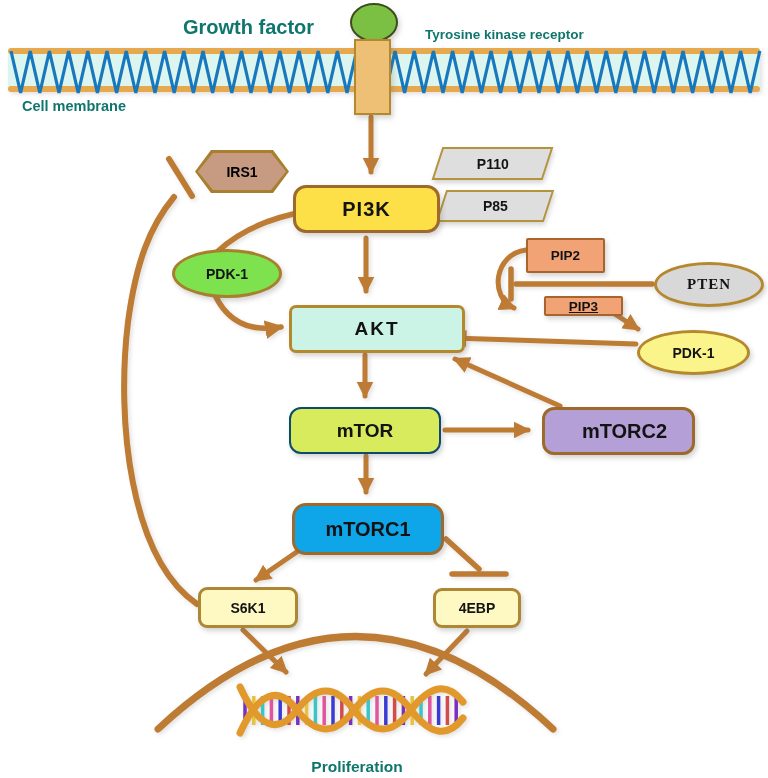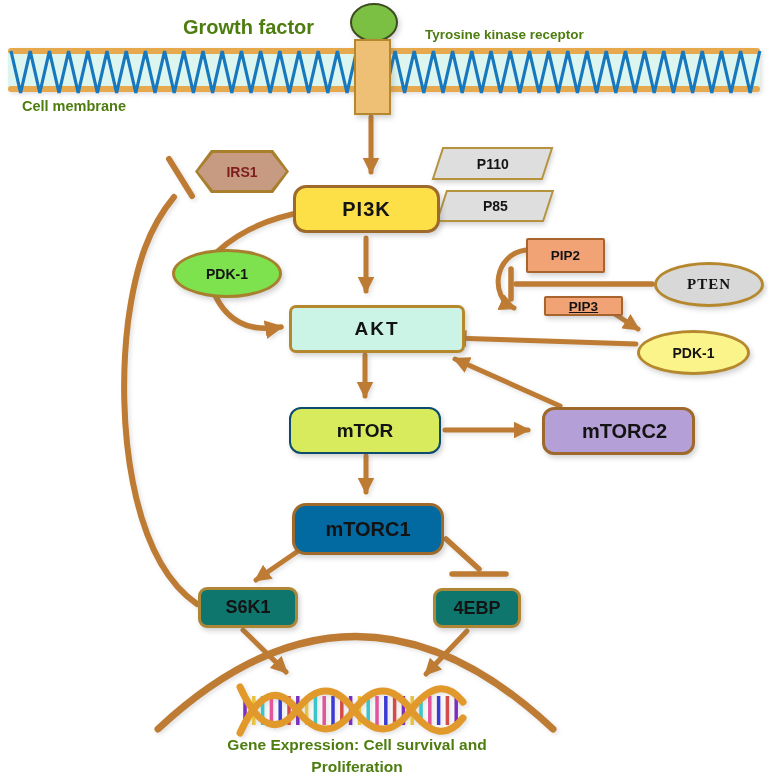--- a/index.html
+++ b/index.html
@@ -8,39 +8,39 @@
     font-family:"Liberation Sans",sans-serif;
   }
   .layer{position:absolute;left:0;top:0;z-index:1;
     filter:drop-shadow(2px 2px 2px rgba(90,90,90,0.18));}
   .node,.lbl{position:absolute;z-index:2;box-sizing:border-box;}
   .node{
     display:flex;align-items:center;justify-content:center;
     font-weight:bold;color:#131313;
     box-shadow:2px 3px 5px rgba(110,110,110,0.30);
   }
-  .lbl{font-weight:bold;color:#4d7c0f;white-space:nowrap;}
+  .lbl{font-weight:bold;color:#0f766e;white-space:nowrap;}
   .rr{border-style:solid;}
   .ellipse{border-radius:50%;border-style:solid;}
   
   .ligand{left:350px;top:3px;width:48px;height:39px;border-radius:50%;
     background:#7cc043;border:2.5px solid #3e4a20;}
   .receptor{left:354px;top:39px;width:37px;height:76px;
     background:#eec075;border:2px solid #b5882e;}
   
   .growth{left:183px;top:16px;font-size:20px;}
   .tyro{left:409px;top:27px;font-size:13.5px;margin-left:16px;}
   .cellmem{left:22px;top:98px;font-size:14.5px;}
   
   .hex-outer{left:195px;top:150px;width:94px;height:43px;z-index:2;position:absolute;
     background:#a8802d;clip-path:polygon(17% 0,83% 0,100% 50%,83% 100%,17% 100%,0 50%);}
   .hex-inner{position:absolute;inset:3px;background:#c79b82;
     clip-path:polygon(17% 0,83% 0,100% 50%,83% 100%,17% 100%,0 50%);
     display:flex;align-items:center;justify-content:center;
-    font-weight:bold;font-size:14px;color:#7f1d1d;}
+    font-weight:bold;font-size:14px;color:#000000;}
   
   .para{transform:skewX(-18deg);background:#dedede;border:2.5px solid #b5923c;
     font-size:14px;}
   .para>span{transform:skewX(18deg);}
   .p110{left:437px;top:147px;width:111px;height:33px;}
   .p85{left:441px;top:190px;width:108px;height:32px;}
   
   .pi3k{left:293px;top:185px;width:147px;height:48px;background:#fde047;
     border:3.5px solid #9e6a2b;border-radius:13px;font-size:20px;letter-spacing:1px;}
   .pdk1l{left:172px;top:249px;width:110px;height:49px;background:#7ee24f;
@@ -52,23 +52,23 @@
   .pip2{left:526px;top:238px;height:35px;}
   .pip3{left:544px;top:296px;height:20px;text-decoration:underline;}
   .pten{left:654px;top:262px;width:110px;height:45px;background:#d8d8d8;
     border:3px solid #b5882e;font-size:15px;letter-spacing:1px;font-family:Liberation Serif, serif;}
   .pdk1r{left:637px;top:330px;width:113px;height:45px;background:#fbf48b;
     border:3px solid #b5882e;font-size:14px;}
   .mtor{left:289px;top:407px;width:152px;height:47px;background:#d7eb5d;
     border:2px solid #0c4a6e;border-radius:12px;font-size:19px;}
   .mtorc2{left:542px;top:407px;width:153px;height:48px;background:#b4a0d6;
     border:3px solid #9e6a2b;border-radius:12px;font-size:20px;padding-left:12px;}
-  .mtorc1{left:292px;top:503px;width:152px;height:52px;background:#0369a1;
+  .mtorc1{left:292px;top:503px;width:152px;height:52px;background:#0ea5e9;
     border:3px solid #9e6a2b;border-radius:14px;font-size:20px;}
-  .mint{background:#0f766e;border:3px solid #ad8736;border-radius:9px;font-size:18px;}
+  .mint{background:#fef9c3;border:3px solid #ad8736;border-radius:9px;font-size:14px;}
   .s6k1{left:198px;top:587px;width:100px;height:41px;}
   .e4ebp{left:433px;top:588px;width:88px;height:40px;}
   
   .cap{left:104px;width:506px;text-align:center;font-size:15.5px;}
   .cap1{top:736px;} .cap2{top:758px;}
 </style>
 </head>
 <body>
 
 <div class="stage">
@@ -174,15 +174,14 @@
   <div class="node rr pip pip3">PIP3</div>
   <div class="node ellipse pdk1r">PDK-1</div>
 
   <div class="node rr mtor">mTOR</div>
   <div class="node rr mtorc2">mTORC2</div>
   <div class="node rr mtorc1">mTORC1</div>
 
   <div class="node rr mint s6k1">S6K1</div>
   <div class="node rr mint e4ebp">4EBP</div>
 
-  <div class="lbl cap cap1">Gene Expression: Cell survival and</div>
   <div class="lbl cap cap2">Proliferation</div>
 </div>
 
 </body></html>

